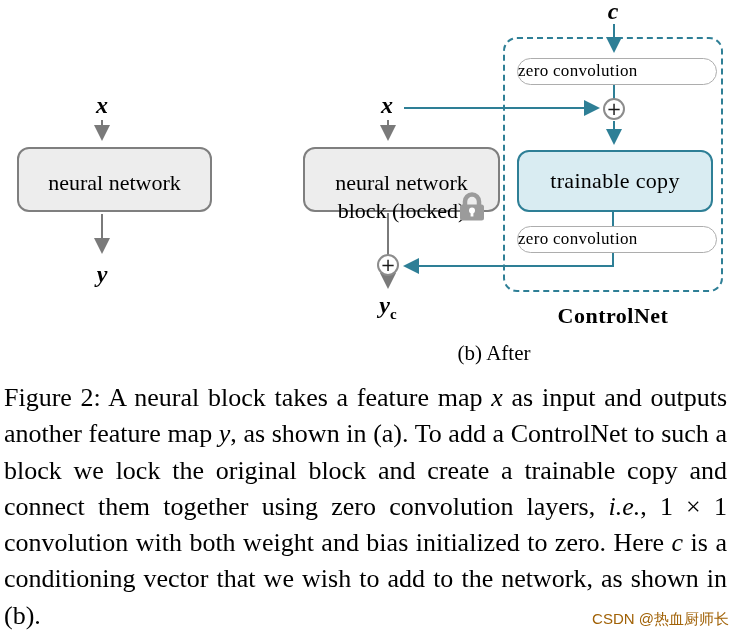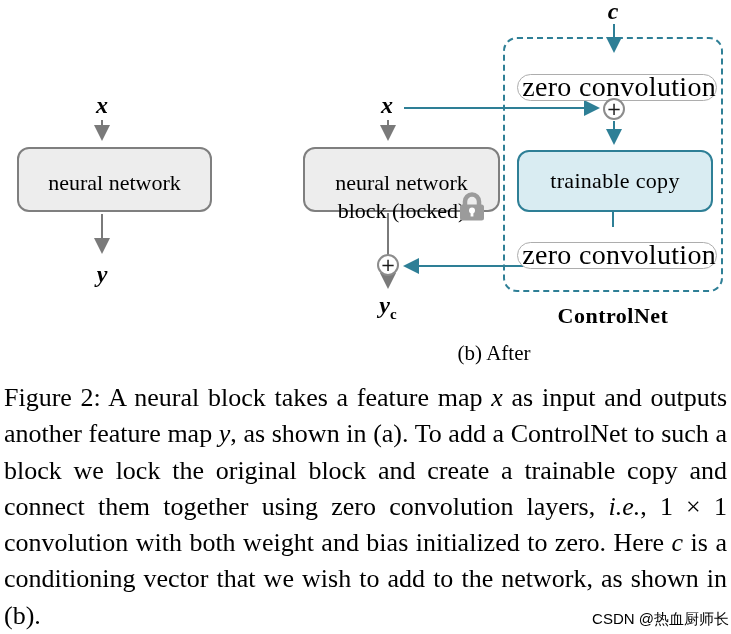--- a/index.html
+++ b/index.html
@@ -12,22 +12,22 @@
             border-radius:12px;text-align:center;font-size:22px;line-height:28px;
             padding-top:20px;box-sizing:border-box;margin-left:13px;}
   .nn-block span{display:block;}
 
   
   .ctrl-box{position:absolute;z-index:1;border:2px dashed #2e7f96;border-radius:14px;
             box-sizing:border-box;background:transparent;}
 
   
   .pill{position:absolute;z-index:2;background:#ffffff;border:1.5px solid #adadad;
-        border-radius:14px;text-align:right;font-size:28px;line-height:23px;
-        box-sizing:border-box;letter-spacing:0.3px;margin-top:16px;}
+        border-radius:14px;text-align:left;font-size:17px;line-height:23px;
+        box-sizing:border-box;letter-spacing:0.3px;}
 
   
   .trainable{position:absolute;z-index:2;background:#d9ecf2;border:2px solid #2e7f96;
              border-radius:12px;text-align:center;font-size:22px;line-height:57px;
              box-sizing:border-box;letter-spacing:0.3px;}
 
   
   .sum{position:absolute;z-index:3;width:22px;height:22px;border:2px solid #8c8c8c;
        border-radius:50%;background:#ffffff;box-sizing:border-box;display:flex;
        align-items:center;justify-content:center;font-size:18px;line-height:18px;
@@ -44,21 +44,21 @@
               text-align:center;font-size:22px;font-weight:bold;letter-spacing:0.5px;}
 
   .lock{position:absolute;z-index:4;}
 
   
   .caption{position:absolute;left:4px;top:380px;width:723px;z-index:2;
            font-size:26px;line-height:36.3px;text-align:justify;}
   .caption .it{font-style:italic;}
 
   .watermark{position:absolute;right:2px;top:610px;z-index:5;
-             font-family:"Liberation Sans",sans-serif;font-size:15px;color:#000000;
+             font-family:"Liberation Sans",sans-serif;font-size:15px;color:#a16207;
              white-space:nowrap;}
 </style>
 </head>
 <body>
 
 <div id="page">
 
   <svg class="connectors" width="731" height="370">
     <defs>
       <marker id="ah-gray" markerWidth="9" markerHeight="8" refX="7" refY="4" orient="auto">

